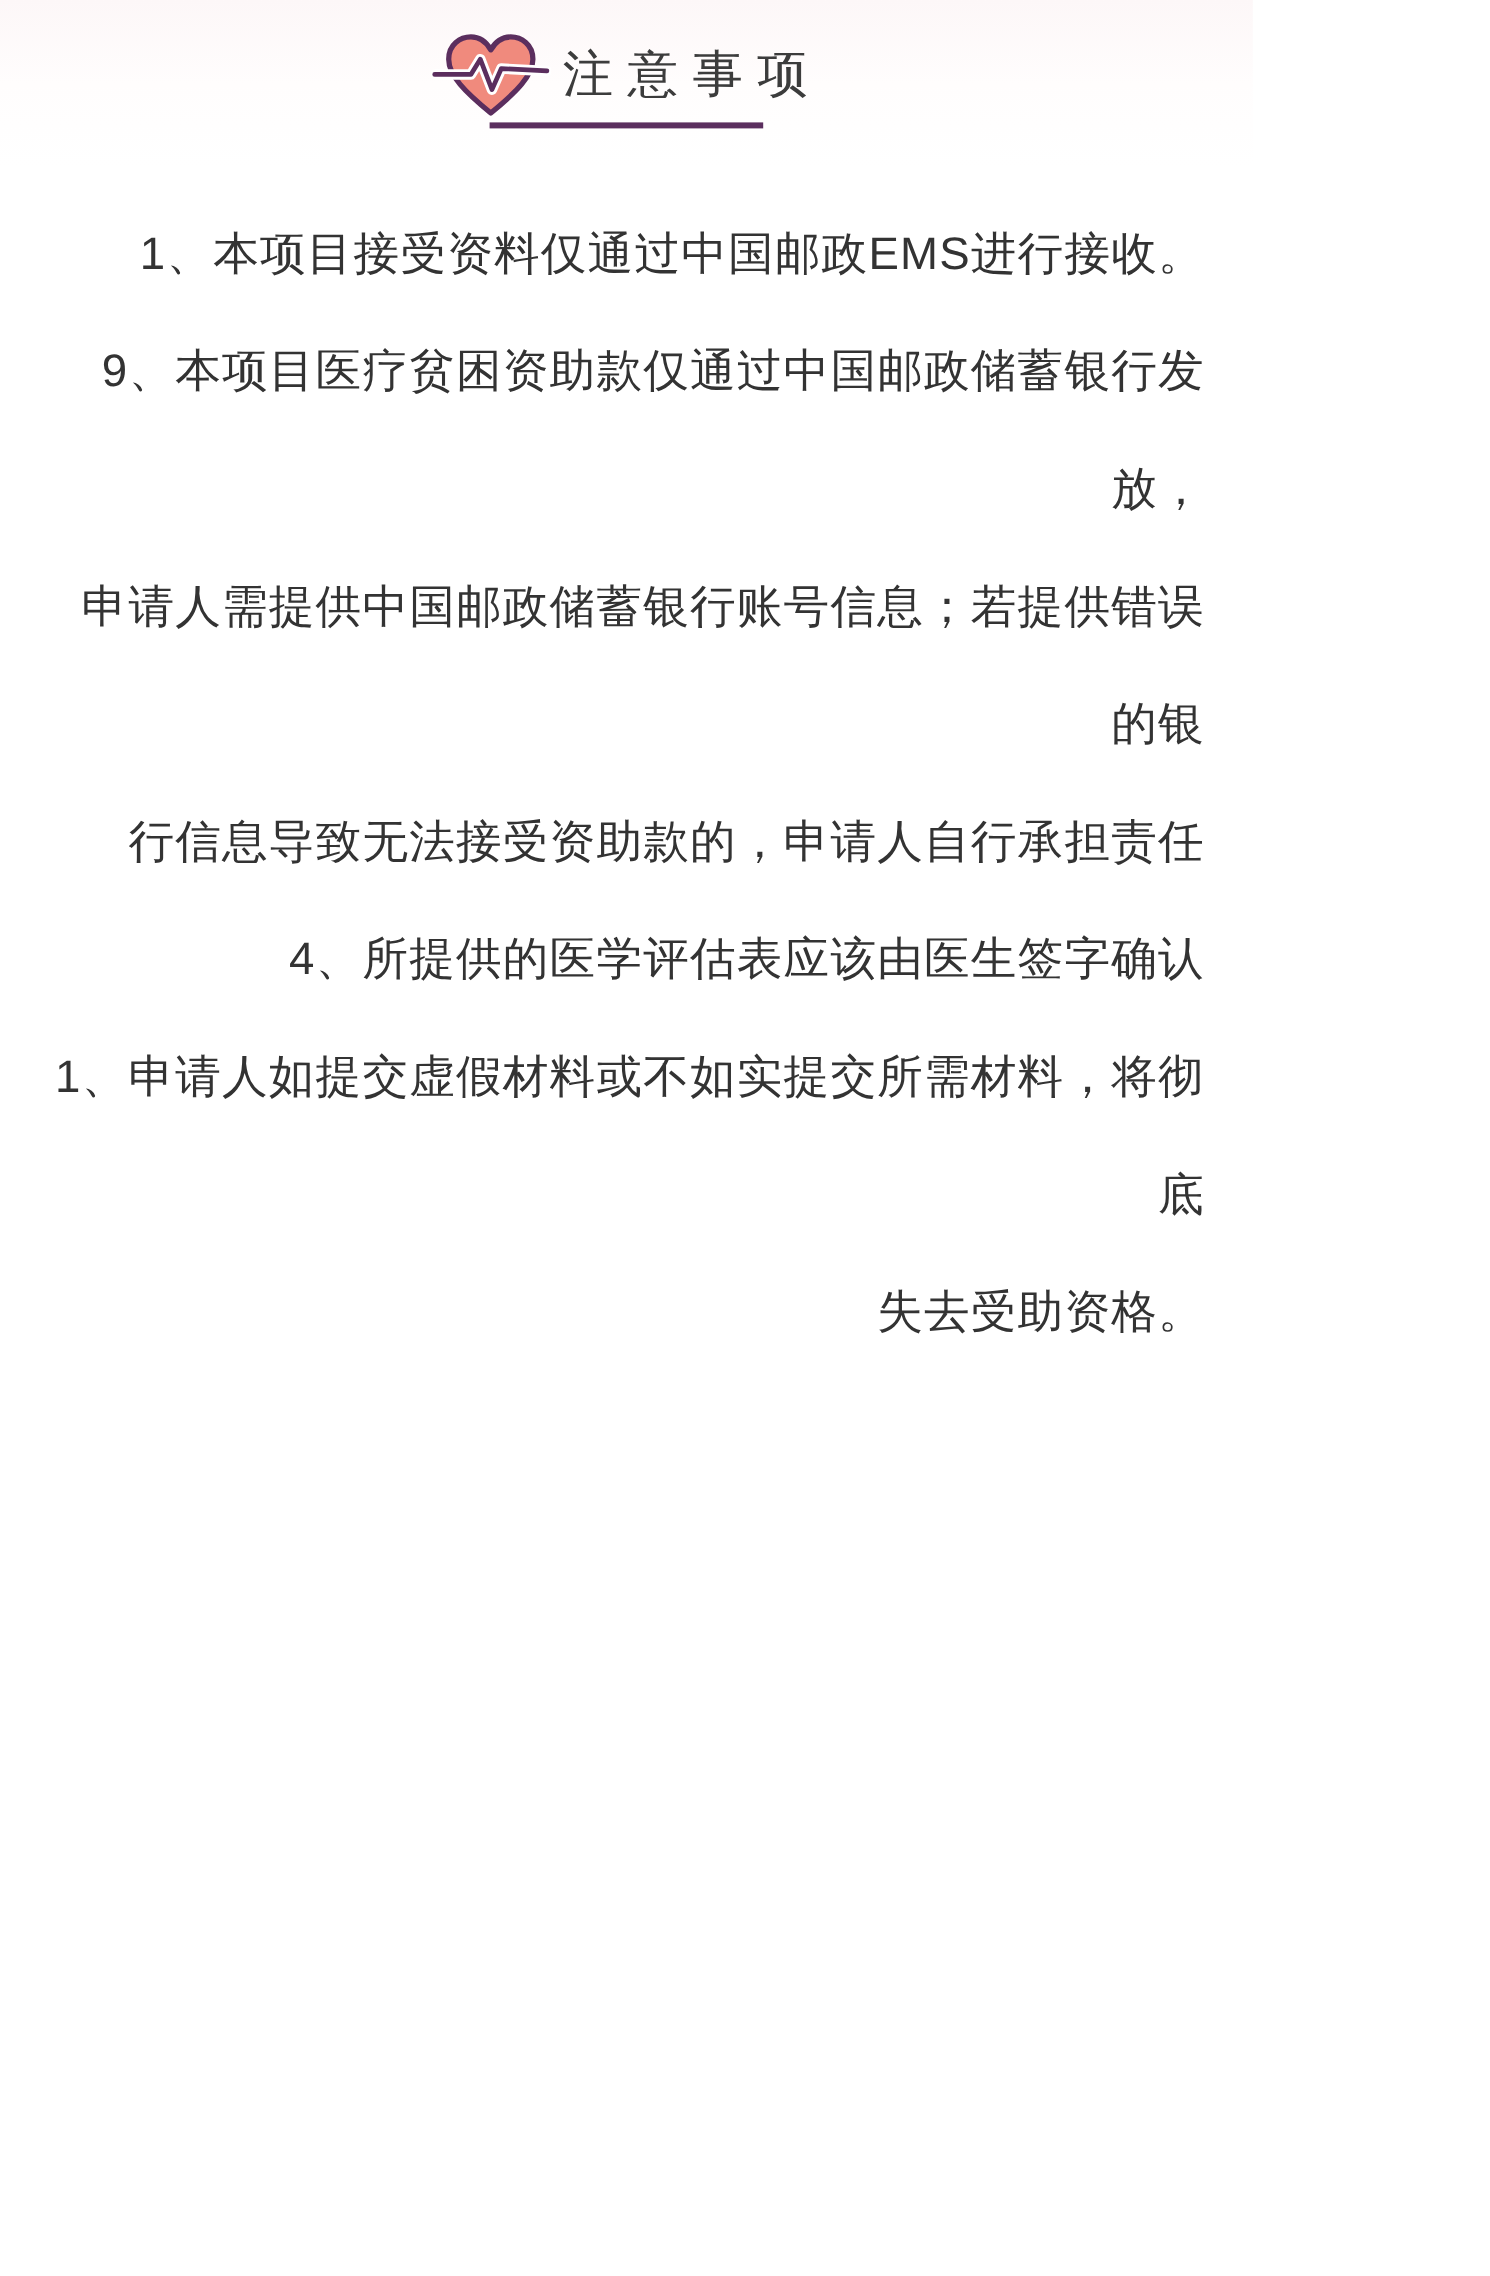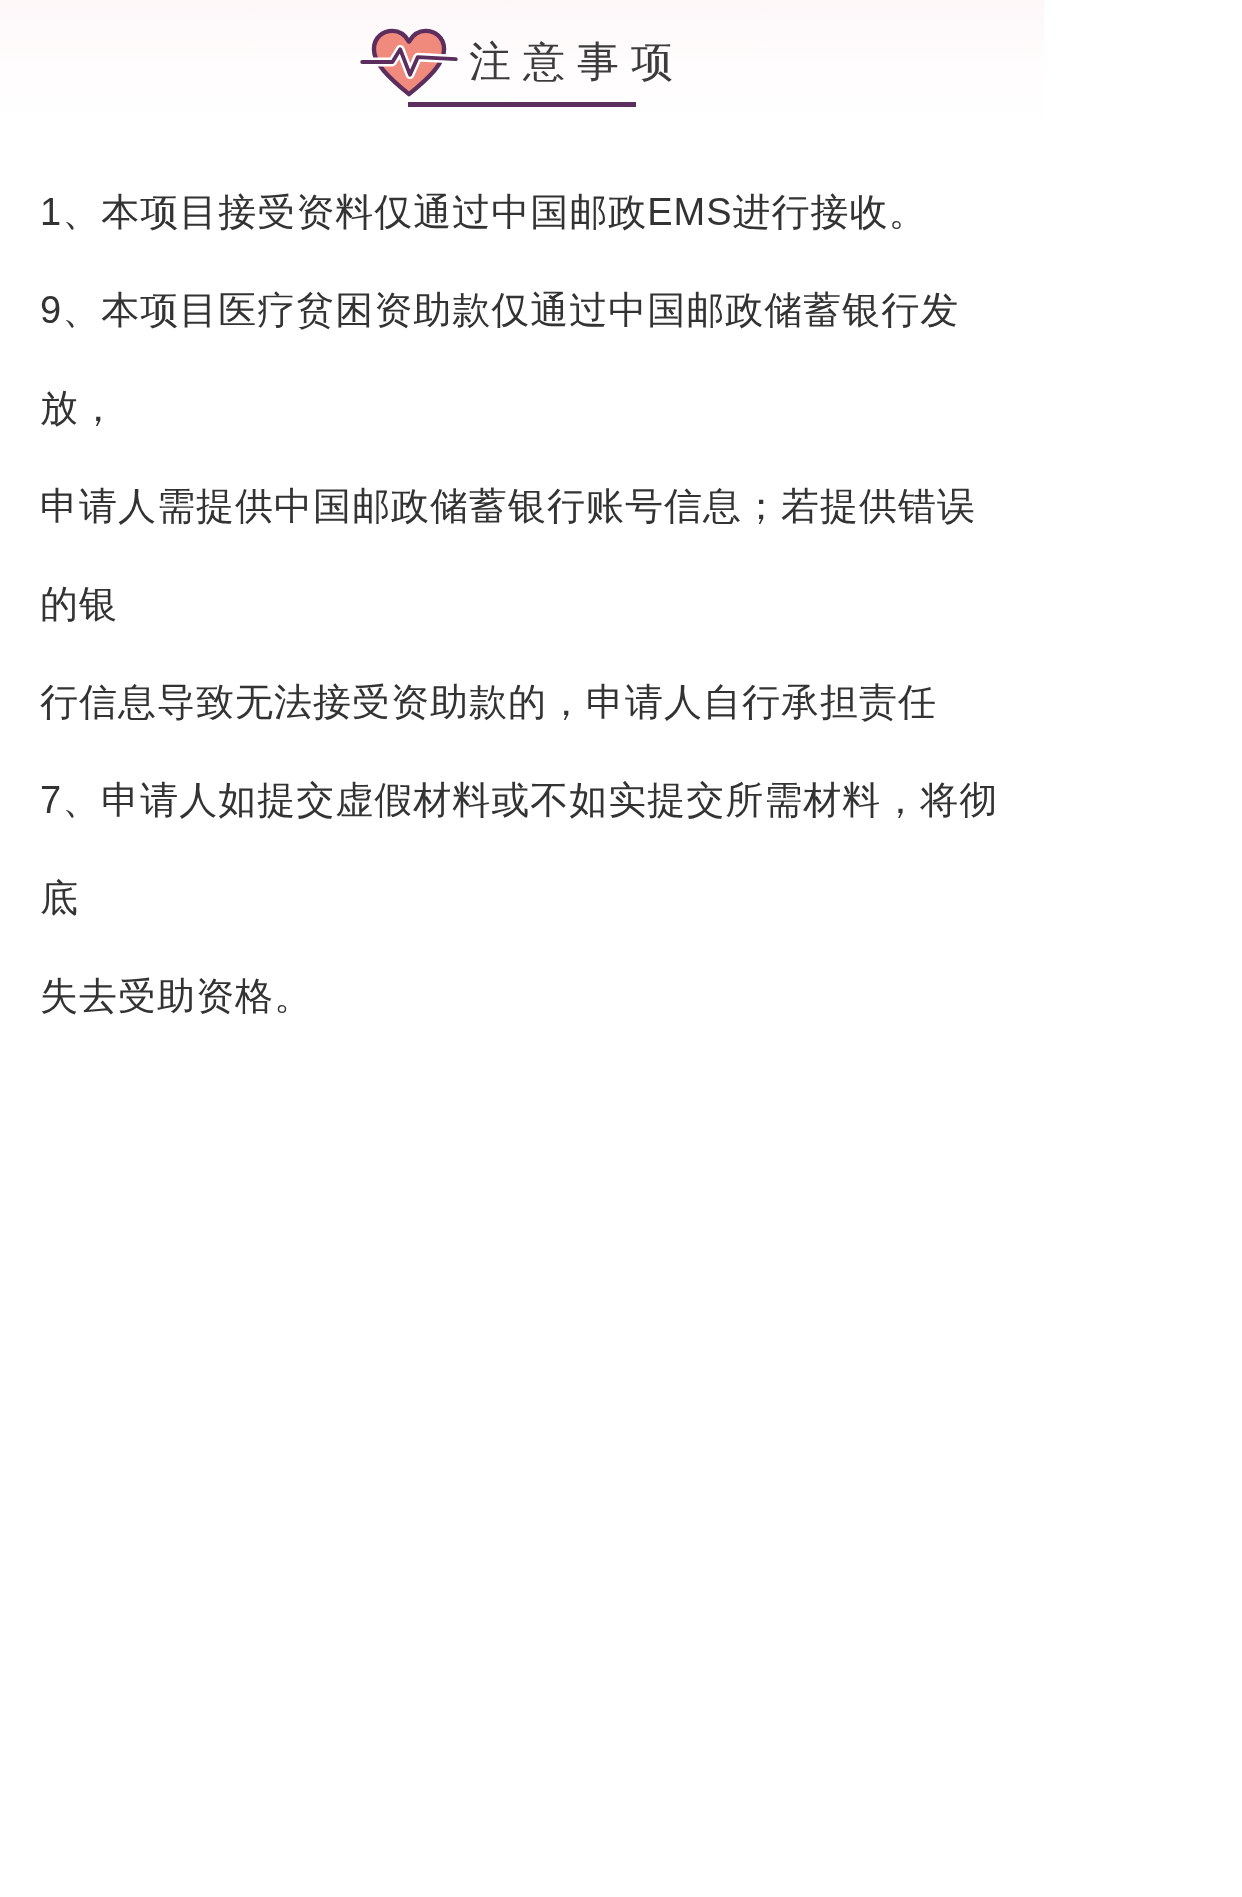--- a/index.html
+++ b/index.html
@@ -30,20 +30,21 @@
     white-space:nowrap;
   }
   .title-underline {
     width:228px; height:5px;
     background:#5b2e5e;
     margin:2px auto 0 auto;
   }
   .notes {
     margin-top:56px;
     padding:0 40px;
+    text-align:right;
   }
   .note {
     margin:0;
     font-size:38px;
     line-height:98px;
     letter-spacing:1px;
     color:#333333;
     white-space:pre-line;
   }
 </style>
@@ -62,17 +63,18 @@
     <div class="title">注意事项</div>
   </div>
 
   <div class="title-underline"></div>
 
   <div class="notes">
       <p class="note">1、本项目接受资料仅通过中国邮政EMS进行接收。</p>
       <p class="note">9、本项目医疗贫困资助款仅通过中国邮政储蓄银行发放，
 申请人需提供中国邮政储蓄银行账号信息；若提供错误的银
 行信息导致无法接受资助款的，申请人自行承担责任</p>
-      <p class="note">7、申请人如提交虚假材料或不如实提交所需材料，将彻底
+      <p class="note">4、所提供的医学评估表应该由医生签字确认</p>
+      <p class="note">1、申请人如提交虚假材料或不如实提交所需材料，将彻底
 失去受助资格。</p>
     </div>
 
 </div>
 
 </body></html>

